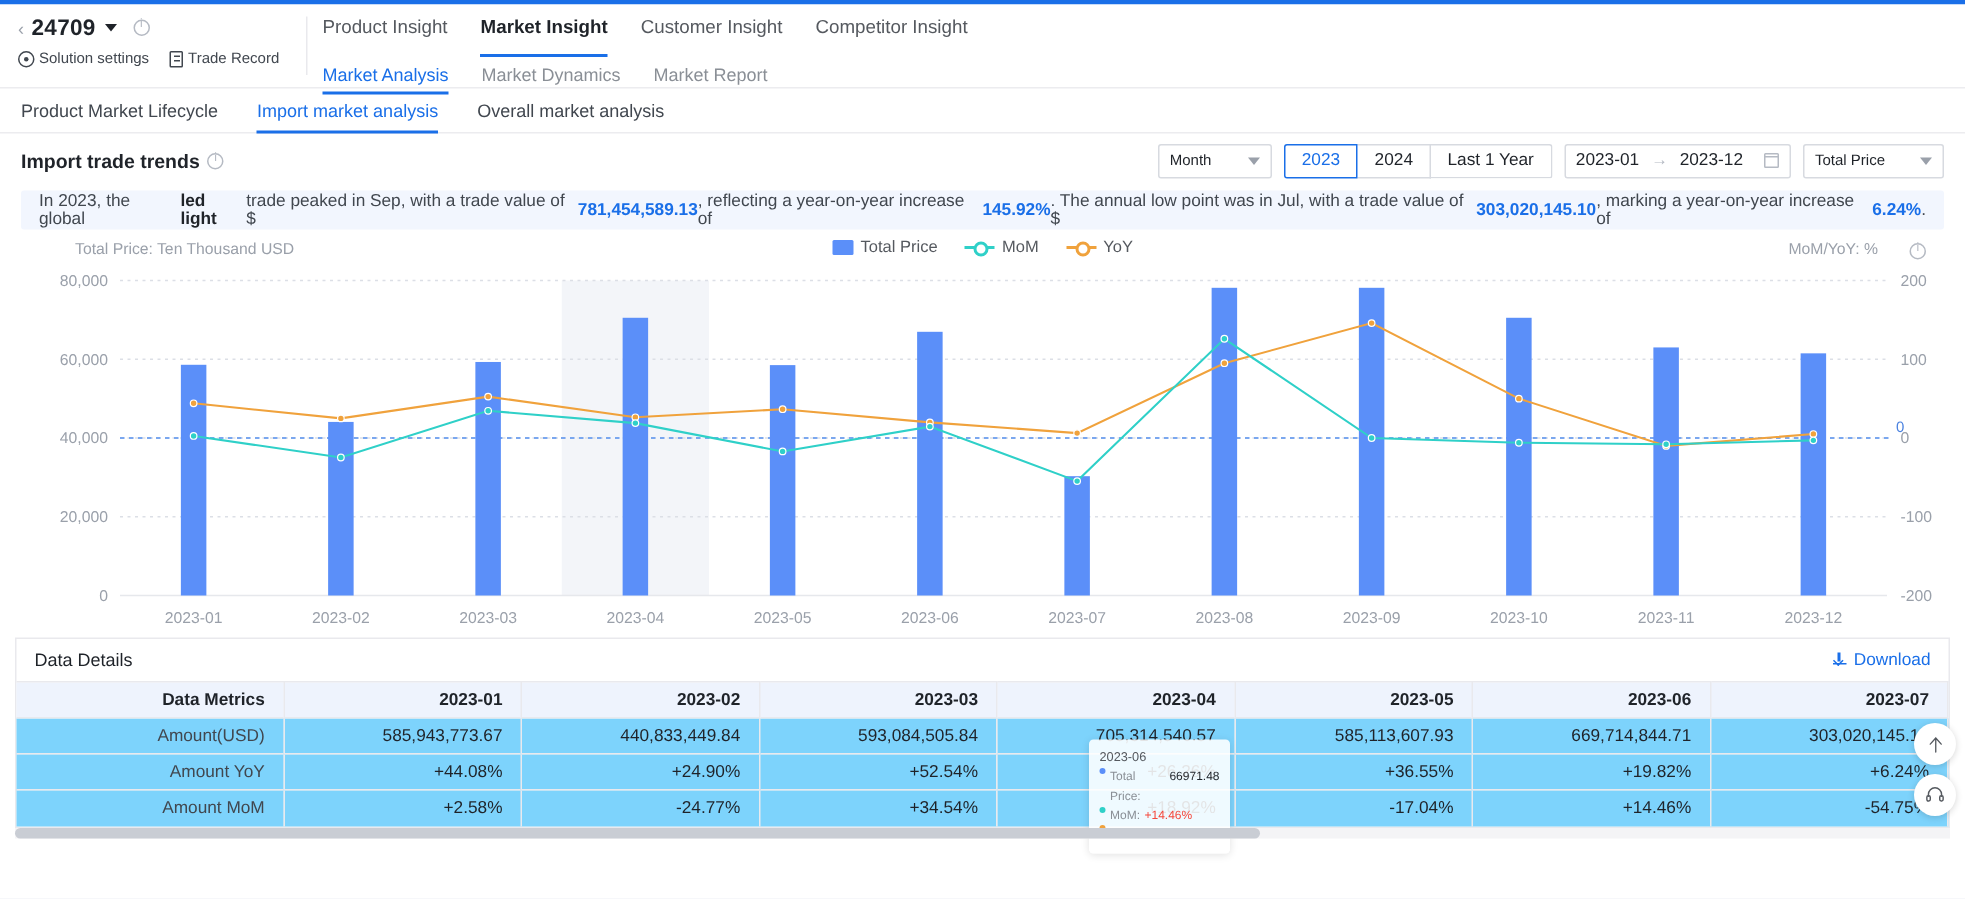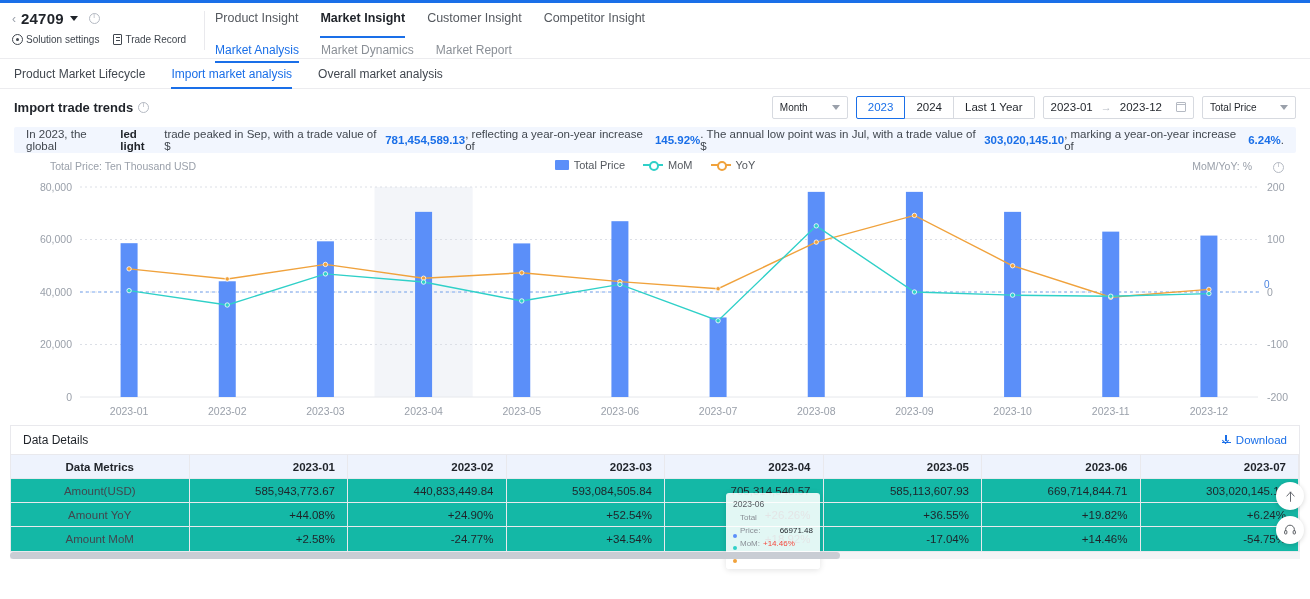--- a/index.html
+++ b/index.html
@@ -127,21 +127,21 @@
     border-radius: 50%; border: 2px solid currentColor; background: #fff; box-sizing: content-box;
   }
   .plot { position: absolute; left: 0; top: 22px; right: 0; bottom: 0; }
   svg.chart { display: block; }
   .tooltip {
     position: absolute; left: 712px; top: 336px; width: 94px;
     background: rgba(255,255,255,0.88); border-radius: 3px;
     box-shadow: 0 1px 6px rgba(0,0,0,.12); padding: 6px 7px; pointer-events: none;
   }
   .tt-title { font-size: 8.5px; color: #55595f; margin-bottom: 3px; }
-  .tt-row { display: flex; align-items: flex-end; gap: 3px; font-size: 8px; color: #8a8f96; line-height: 1.6; }
+  .tt-row { display: flex; align-items: flex-start; gap: 3px; font-size: 8px; color: #8a8f96; line-height: 1.6; }
   .tt-dot { width: 4px; height: 4px; border-radius: 50%; flex: none; }
   .tt-val { color: #1f2329; }
   .tt-val.red { color: #f5493d; }
 
   
   .table-card { margin: 0 10px; border: 1px solid #e9e9ed; border-top: 1px solid #e9e9ed; background: #fff; }
   .tbl-head { display: flex; align-items: center; height: 28px; padding: 0 12px; }
   .tbl-title { font-size: 12px; color: #1f2329; }
   .dl-btn { margin-left: auto; display: flex; align-items: center; gap: 4px; color: #1a6fe8; font-size: 11.5px; cursor: pointer; }
   .dl-ico { width: 11px; height: 11px; position: relative; }
@@ -154,22 +154,22 @@
   .dl-arrow {
     position: absolute; left: 2.4px; top: 3.2px; width: 5px; height: 5px;
     border-right: 1.4px solid #1a6fe8; border-bottom: 1.4px solid #1a6fe8; transform: rotate(45deg);
   }
   table.dt { width: 100%; border-collapse: collapse; table-layout: fixed; }
   table.dt th, table.dt td {
     font-size: 11.5px; font-weight: 400; height: 24px; padding: 0 12px;
     border-top: 1px solid #e9e9ed; border-right: 1px solid #e9e9ed;
   }
   table.dt th { background: #eef3fd; color: #1f2329; font-weight: 700; text-align: right; }
-  table.dt th:first-child, table.dt td:first-child { text-align: center; width: 178px; }
-  table.dt td { text-align: right; color: #1f2329; background: #14b8a6; }
+  table.dt th:first-child, table.dt td:first-child { text-align: right; width: 178px; }
+  table.dt td { text-align: right; color: #1f2329; background: #7dd3fc; }
   table.dt tr td:first-child { color: #41474f; }
   .pos { color: #f5493d; }
   .neg { color: #19b888; }
 
   
   .hscroll { height: 7px; margin: 0 10px; background: #f4f4f6; position: relative; }
   .hscroll-thumb { position: absolute; left: 0; top: 0; height: 7px; width: 830px; background: #c9cdd4; border-radius: 4px; }
 
   
   .fabs { position: absolute; right: 6px; top: 482px; display: flex; flex-direction: column; gap: 6px; }

